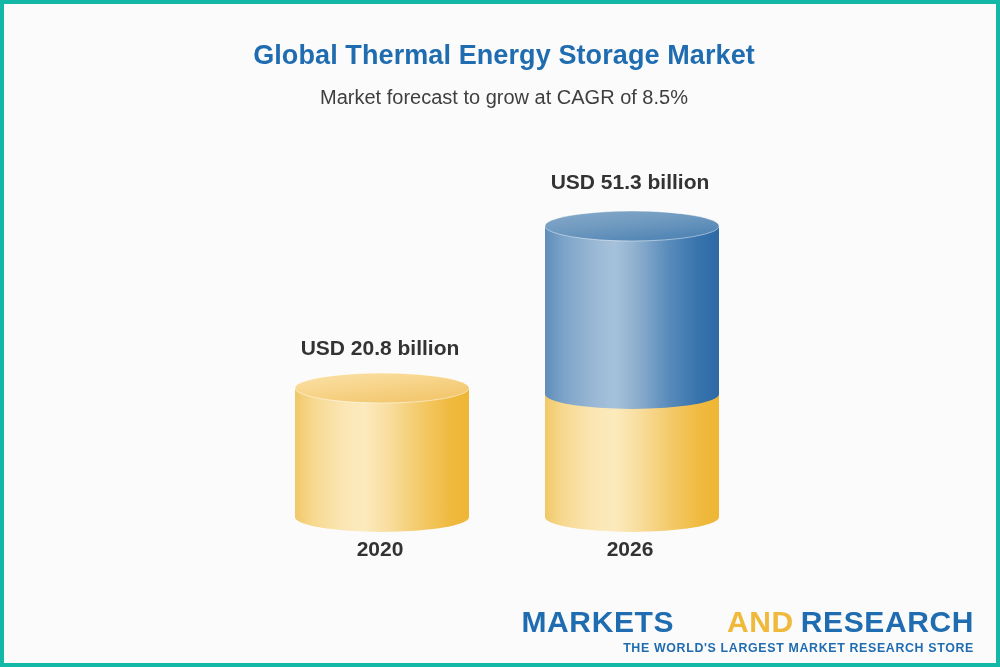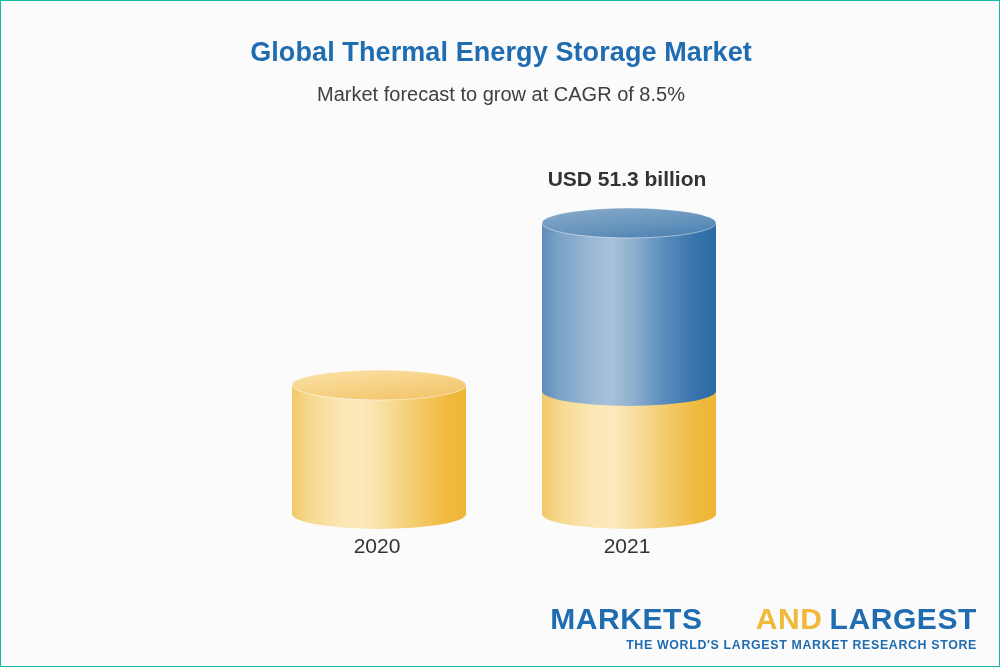--- a/index.html
+++ b/index.html
@@ -9,21 +9,21 @@
   }
   body {
     font-family: "Liberation Sans", sans-serif;
   }
   #canvas {
     position: relative;
     width: 1000px;
     height: 667px;
     background: #fbfbfb;
     box-sizing: border-box;
-    border: 1px solid #14b8a6;
+    border: 4px solid #14b8a6;
     overflow: hidden;
   }
 
   
   .header {
     position: absolute;
     top: 34px;
     left: 0;
     width: 1000px;
     text-align: center;
@@ -56,21 +56,21 @@
     position: absolute;
     font-size: 21px;
     font-weight: bold;
     color: #333333;
     text-align: center;
     white-space: nowrap;
   }
   .cat-label {
     position: absolute;
     font-size: 21px;
-    font-weight: normal;
+    font-weight: bold;
     color: #333333;
     text-align: center;
     white-space: nowrap;
   }
 
   .cyl {
     position: absolute;
   }
 
   
@@ -114,20 +114,21 @@
 
   <div class="header">
     <div class="chart-title">Global Thermal Energy Storage Market</div>
     <div class="chart-subtitle">Market forecast to grow at CAGR of 8.5%</div>
   </div>
 
   <div class="plot">
 
     <div class="value-label" style="left:476px; top:166px; width:300px;">USD 51.3 billion</div>
 
+    <div class="value-label" style="left:226px; top:332px; width:300px;">USD 20.8 billion</div>
 
     <svg class="cyl" style="left:533px; top:198px;" width="190" height="330" viewBox="0 0 190 330">
       <defs>
         <linearGradient id="gradBlueBody" x1="0" y1="0" x2="1" y2="0">
           <stop offset="0" stop-color="#5f8cba"></stop>
           <stop offset="0.10" stop-color="#7ba3c8"></stop>
           <stop offset="0.30" stop-color="#9cbad6"></stop>
           <stop offset="0.40" stop-color="#a6c1da"></stop>
           <stop offset="0.52" stop-color="#8fb0cf"></stop>
           <stop offset="0.70" stop-color="#5b8dbc"></stop>
@@ -192,23 +193,23 @@
 
       <ellipse cx="98" cy="155" rx="92" ry="11" fill="url(#shadowGrad1)"></ellipse>
 
       <path d="M 8,24 L 8,153 A 87,15 0 0 0 182,153 L 182,24 Z" fill="url(#gradGoldBody1)"></path>
 
       <ellipse cx="95" cy="24" rx="87" ry="15" fill="url(#gradGoldTop1)"></ellipse>
       <ellipse cx="95" cy="24" rx="87" ry="15" fill="none" stroke="#ffffff" stroke-opacity="0.5" stroke-width="1"></ellipse>
     </svg>
 
     <div class="cat-label" style="left:226px; top:533px; width:300px;">2020</div>
-    <div class="cat-label" style="left:476px; top:533px; width:300px;">2021</div>
+    <div class="cat-label" style="left:476px; top:533px; width:300px;">2026</div>
 
   </div>
 
 
   <div class="logo">
-    <div class="logo-main"><span class="logo-research">MARKETS</span><span class="logo-and" style="padding:0 7px;margin-left:46px;">AND</span><span class="logo-markets">LARGEST</span></div>
+    <div class="logo-main"><span class="logo-research">MARKETS</span><span class="logo-and" style="padding:0 7px;margin-left:46px;">AND</span><span class="logo-markets">RESEARCH</span></div>
     <div class="logo-tagline">THE WORLD'S LARGEST MARKET RESEARCH STORE</div>
   </div>
 
 </div>
 
 </body></html>

